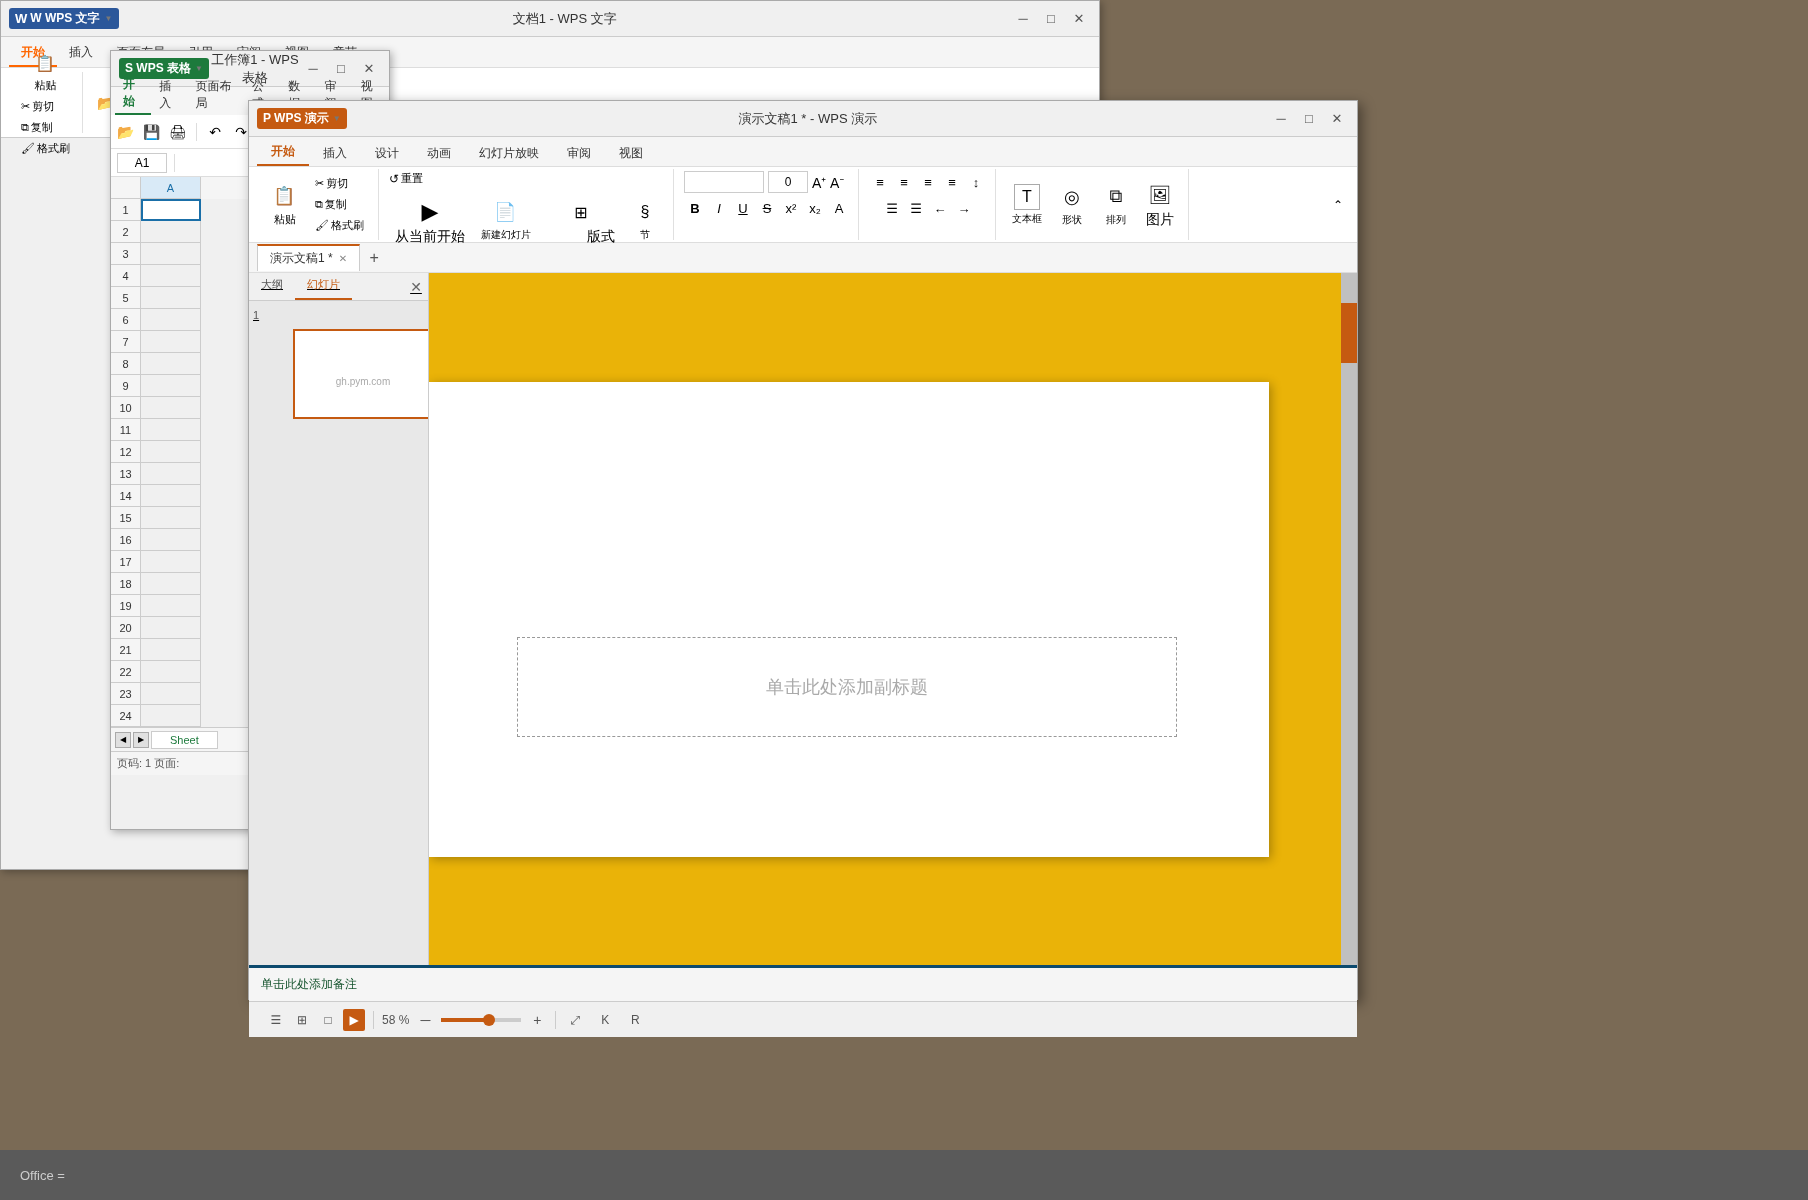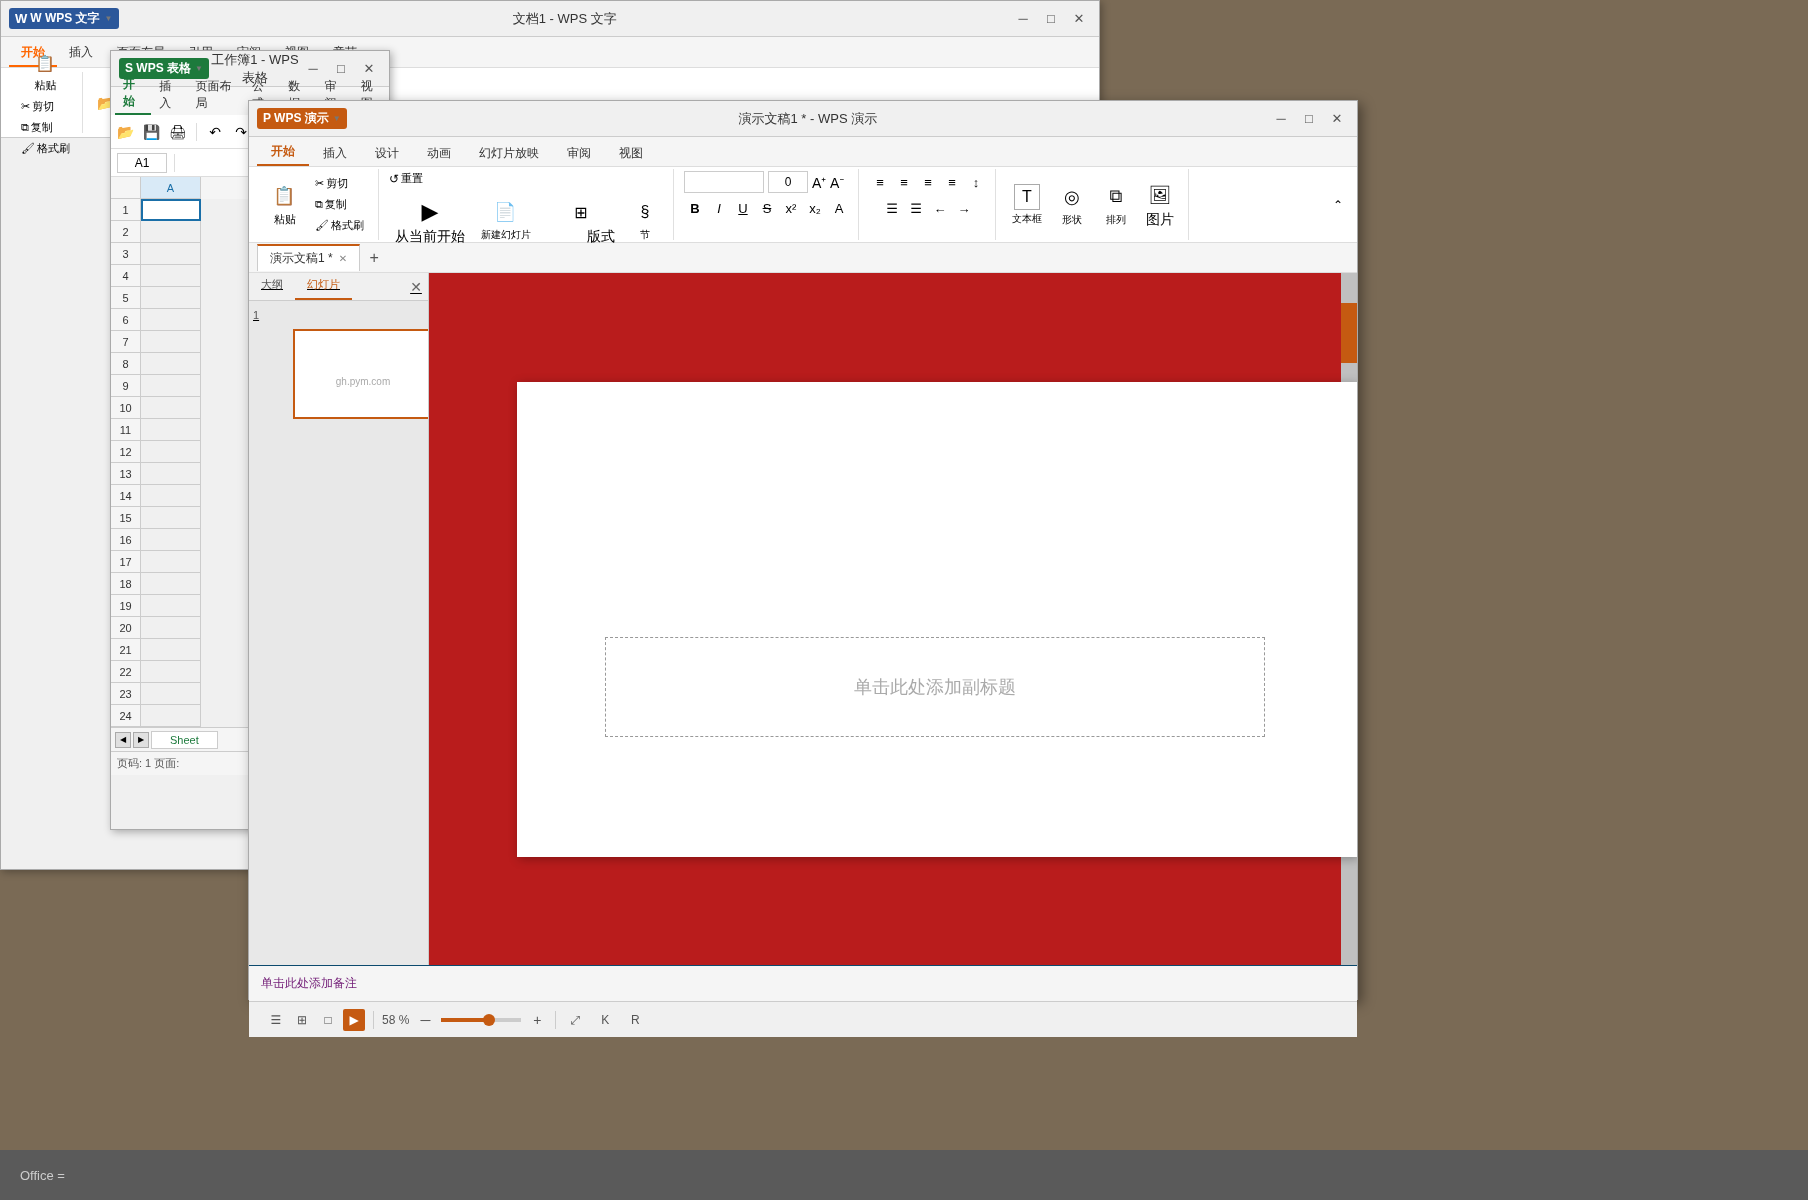--- a/index.html
+++ b/index.html
@@ -494,23 +494,23 @@
       font-size: 11px;
       color: #555;
       margin-left: 4px;
       margin-top: 8px;
     }
 
     
     .ppt-canvas-area {
       flex: 1;
       display: flex;
-      justify-content: flex-end;
-      align-items: center;
-      background: #b91c1c;
+      justify-content: flex-start;
+      align-items: center;
+      background: #eab308;
       position: relative;
       overflow: hidden;
     }
     .ppt-slide {
       background: #fff;
       width: 840px;
       height: 475px;
       position: relative;
       box-shadow: 2px 2px 10px rgba(0,0,0,0.3);
     }
@@ -690,26 +690,26 @@
       display: flex;
       align-items: center;
       justify-content: center;
       font-size: 8px;
       cursor: pointer;
     }
 
     .ppt-note-area {
       height: 36px;
       background: #f5f5f5;
-      border-top: 1px solid #0c4a6e;
+      border-top: 3px solid #0c4a6e;
       display: flex;
       align-items: center;
       padding: 0 12px;
       font-size: 12px;
-      color: #701a75;
+      color: #14532d;
     }
 
     .ppt-big-icon {
       font-size: 20px;
     }
   </style>
 </head>
 <body>
 
 <div class="wps-writer-window">

